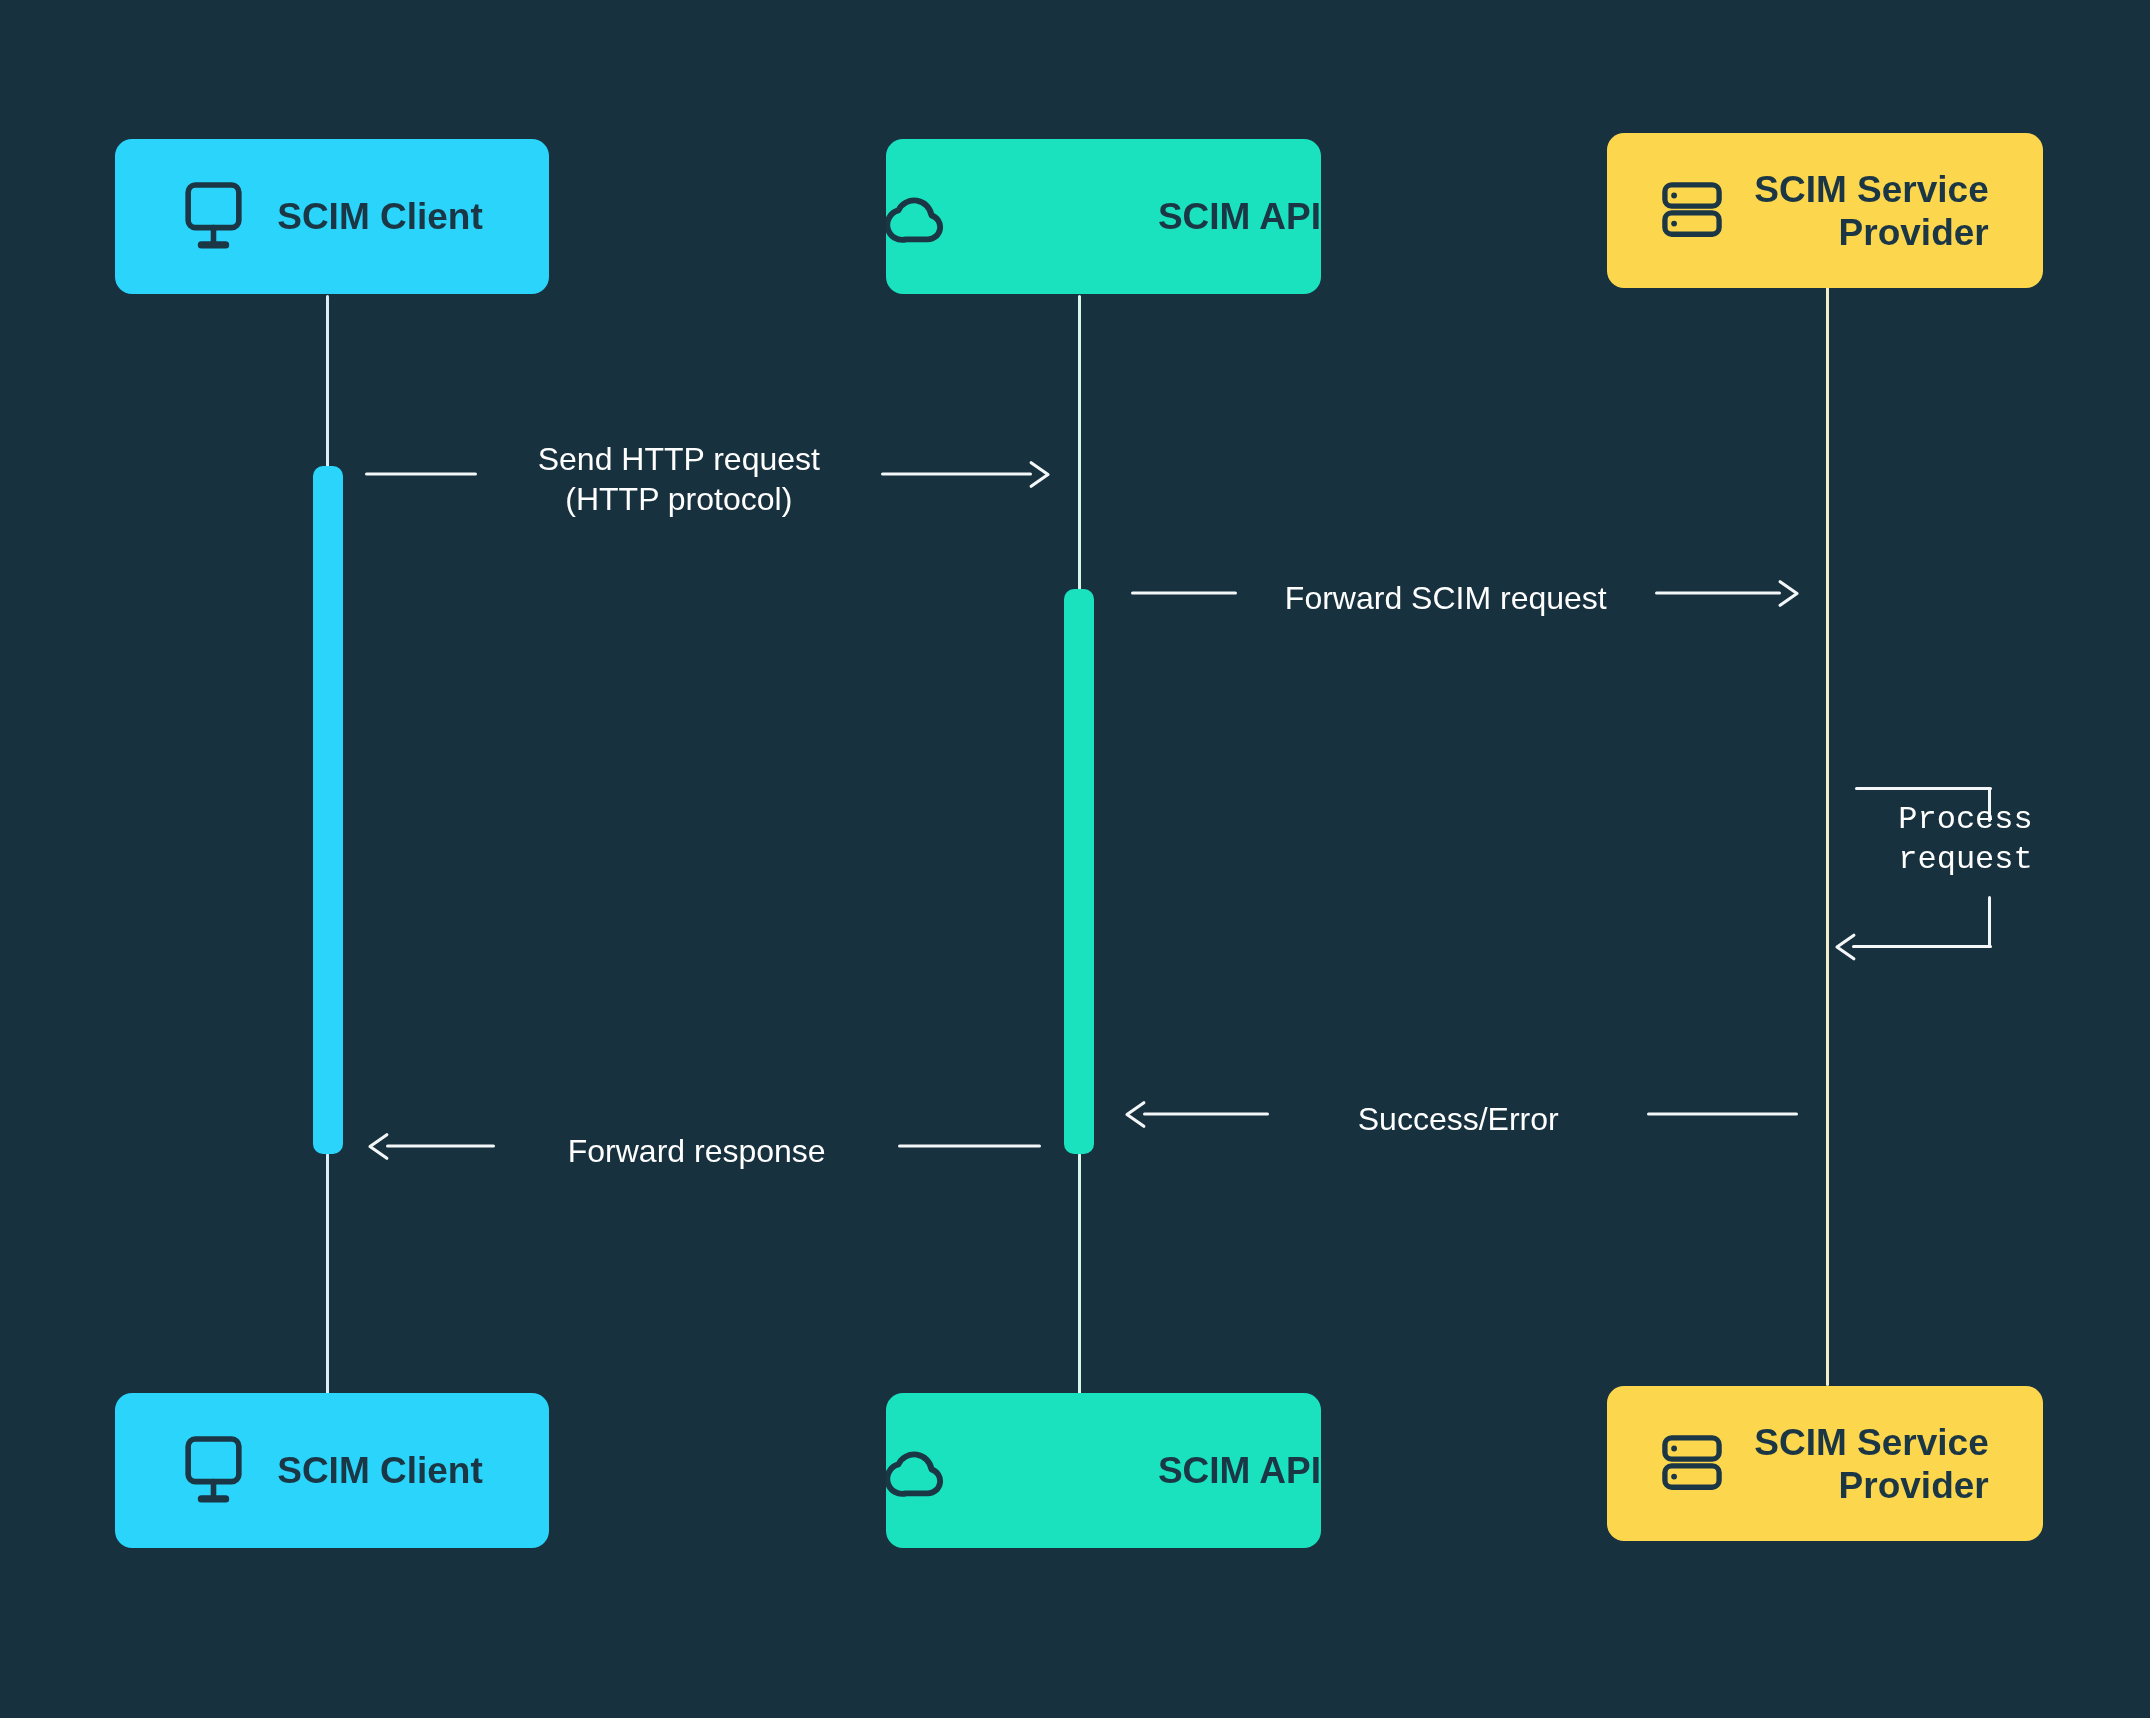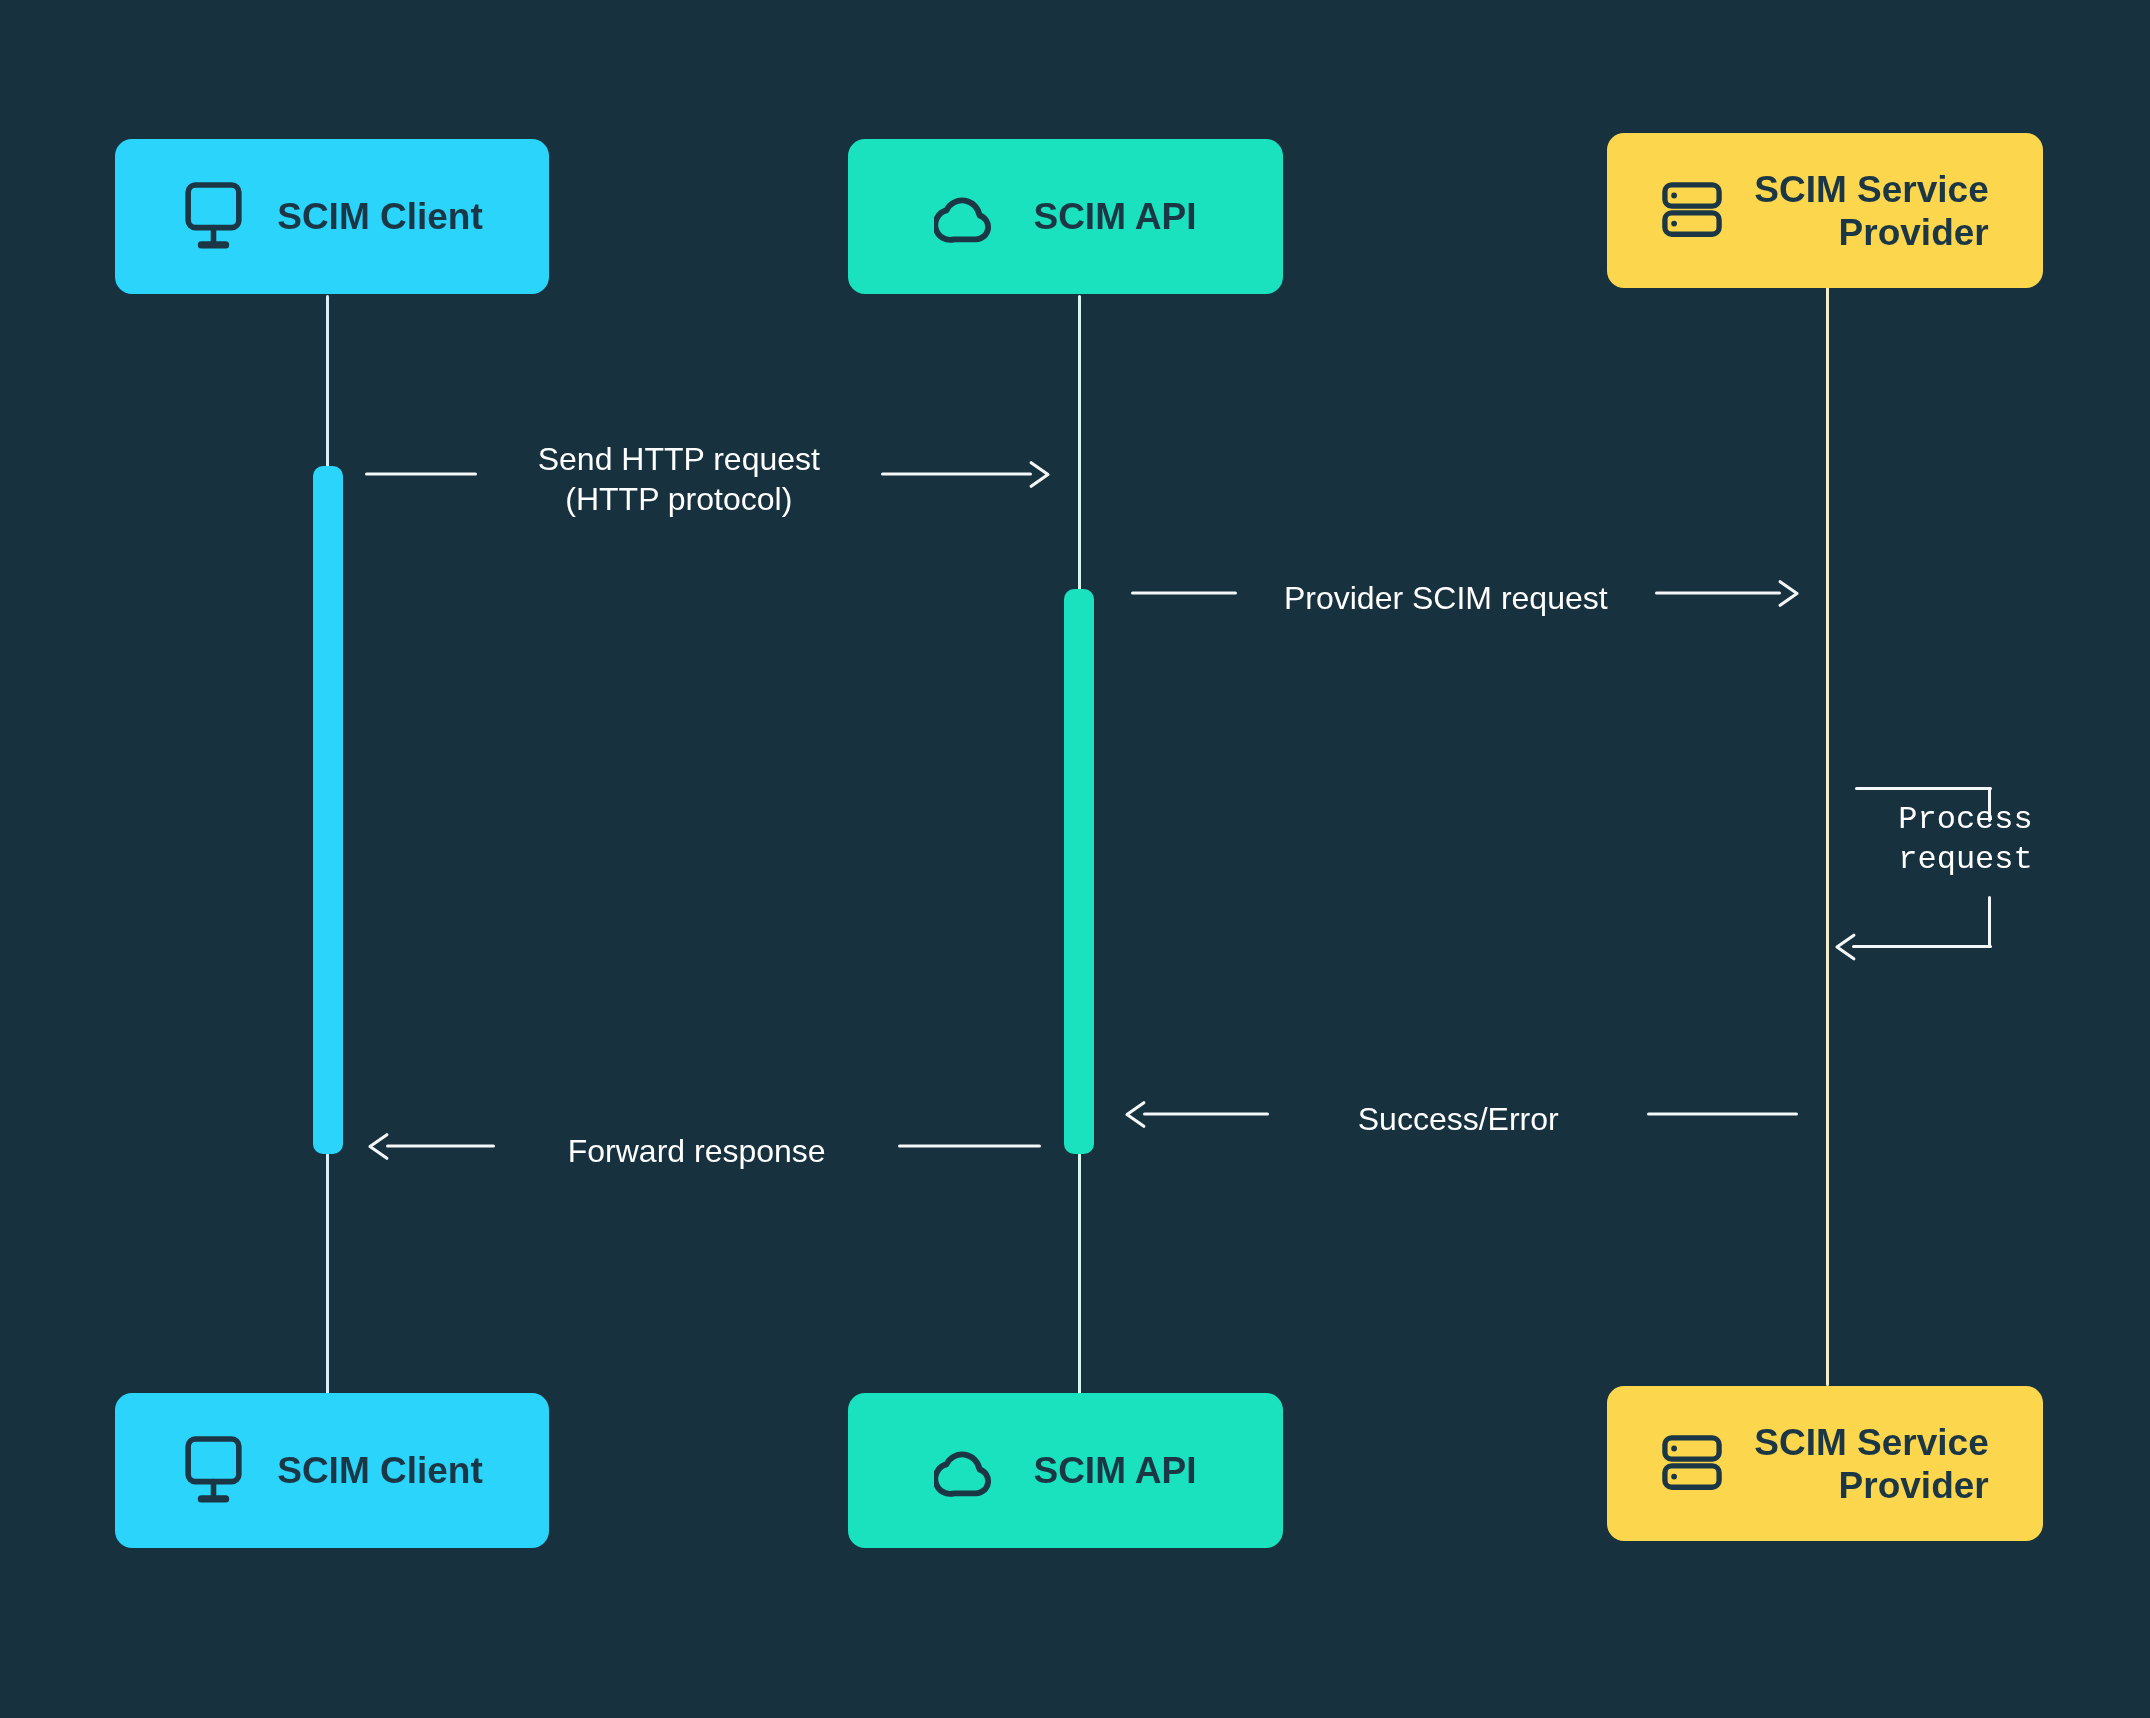--- a/index.html
+++ b/index.html
@@ -11,21 +11,21 @@
   html,body{width:2151px;height:1719px;}
   body{background:var(--bg);font-family:"Liberation Sans",sans-serif;overflow:hidden;}
   .stage{position:relative;width:2151px;height:1221px;background:var(--bg);}
 
   
   .box{position:absolute;display:flex;align-items:center;justify-content:center;gap:31px;
        border-radius:17px;color:var(--ink);}
   .box .label{font-size:37px;font-weight:bold;line-height:43px;white-space:nowrap;}
   .box svg{flex:none;display:block;}
   .box-client{left:115px;width:434px;height:155px;background:var(--cyan);}
-  .box-api{left:848px;width:435px;height:155px;background:var(--teal);}
+  .box-api{left:886px;width:435px;height:155px;background:var(--teal);justify-content:space-between;}
   .box-provider{left:1607px;width:436px;height:155px;background:var(--yellow);text-align:right;}
   .row-top .box-client,.row-top .box-api{top:139px;}
   .row-top .box-provider{top:133px;}
   .row-bottom .box-client,.row-bottom .box-api{top:1393px;}
   .row-bottom .box-provider{top:1386px;}
 
   
   .life{position:absolute;width:3.4px;border-radius:1.7px;}
   .life-client{left:326px;background:var(--life-client);}
   .life-api{left:1078px;background:var(--life-api);}
@@ -105,21 +105,21 @@
     <div style="display:flex;align-items:center;flex:none;">
       <div class="seg" style="width:151px;"></div>
       <svg class="chev chev-r" width="26" height="36" viewBox="0 0 46 64" fill="none" stroke="#F4F7F8" stroke-width="5.5" stroke-linecap="round" stroke-linejoin="round">
           <path d="M9 11 L39 32 L9 53"></path>
         </svg>
     </div>
   </div>
 
   <div class="msg" style="left:1131px;top:593px;width:670px;">
     <div class="seg" style="width:106px;"></div>
-    <div class="mlabel">Provider SCIM request</div>
+    <div class="mlabel">Forward SCIM request</div>
     <div style="display:flex;align-items:center;flex:none;">
       <div class="seg" style="width:126px;"></div>
       <svg class="chev chev-r" width="26" height="36" viewBox="0 0 46 64" fill="none" stroke="#F4F7F8" stroke-width="5.5" stroke-linecap="round" stroke-linejoin="round">
           <path d="M9 11 L39 32 L9 53"></path>
         </svg>
     </div>
   </div>
 
   <div>
     <div class="pl" style="left:1855px;top:787px;width:137px;height:3.4px;"></div>

